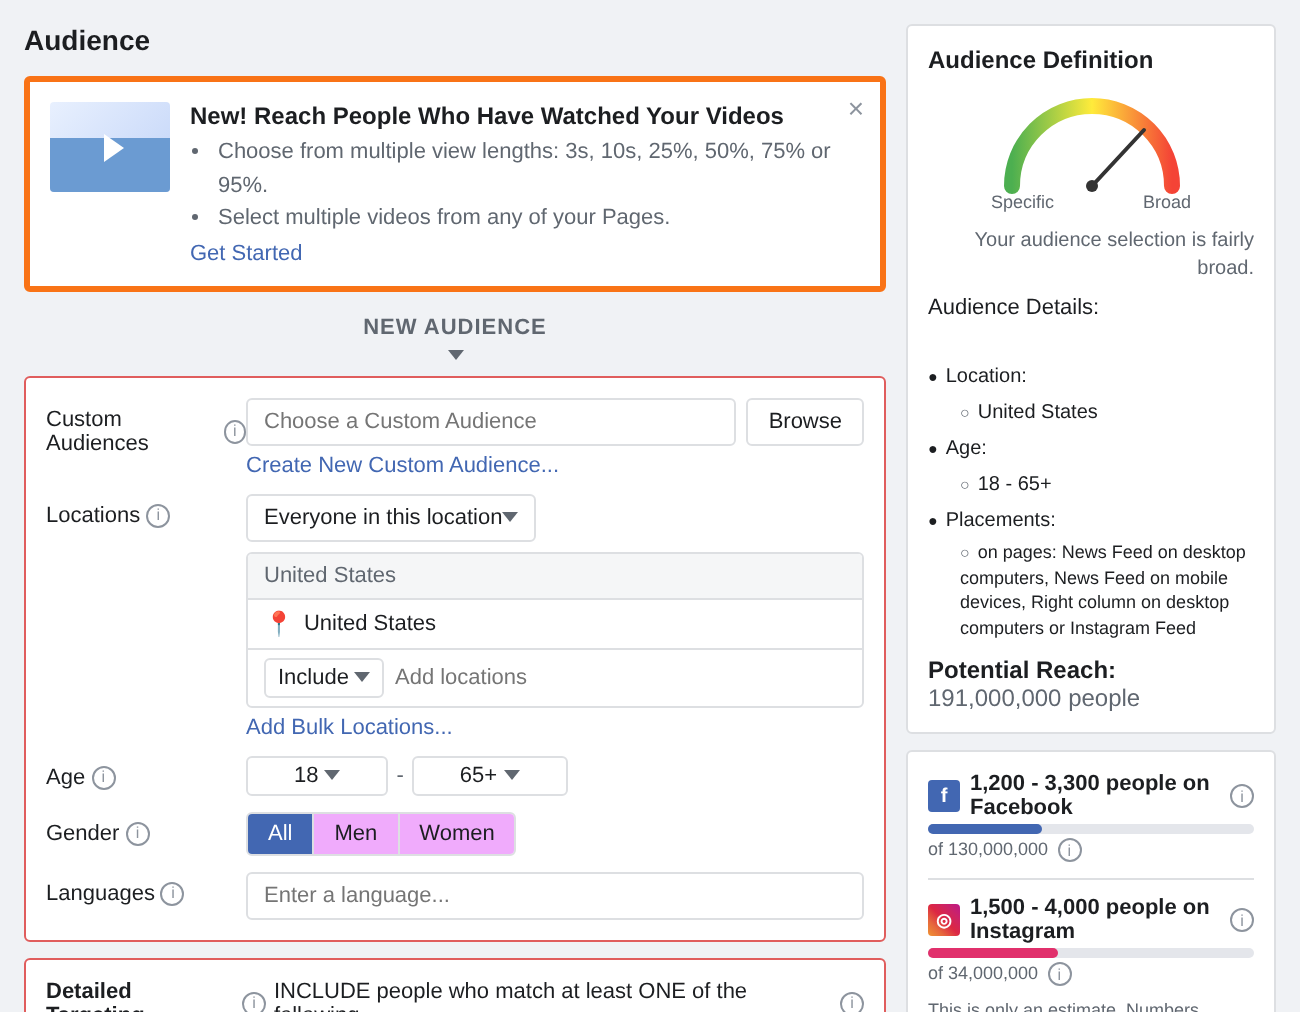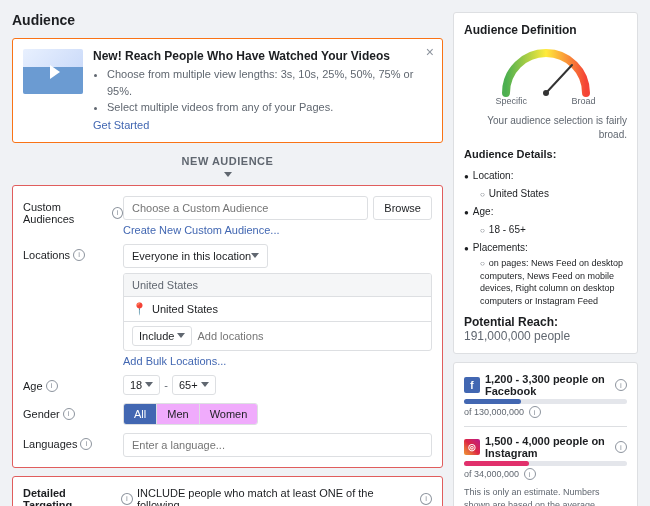--- a/index.html
+++ b/index.html
@@ -39,21 +39,21 @@
       margin-top: 2px;
     }
     .audience-header a {
       color: #4267b2;
       text-decoration: none;
     }
 
     
     .promo-banner {
       background: #fff;
-      border: 1px solid #f97316;
+      border: 3px solid #f97316;
       border-radius: 3px;
       padding: 10px;
       margin-top: 10px;
       display: flex;
       gap: 10px;
       position: relative;
     }
     .promo-thumb {
       width: 60px;
       height: 45px;
@@ -282,21 +282,21 @@
     }
 
     .age-row {
       display: flex;
       align-items: center;
       gap: 4px;
     }
     .age-select {
       border: 1px solid #dddfe2;
       border-radius: 3px;
-      padding: 3px 6px;
+      padding: 3px 23px;
       font-size: 11px;
       background: #fff;
       cursor: pointer;
       display: flex;
       align-items: center;
       gap: 3px;
     }
     .age-dash { font-size: 11px; color: #606770; }
 
     .gender-row {
@@ -385,23 +385,23 @@
     .audience-desc {
       font-size: 10px;
       color: #606770;
       text-align: right;
       margin-bottom: 6px;
       line-height: 1.4;
     }
 
     .audience-details h4 {
       font-size: 11px;
-      font-weight: 700;
-      color: #1c1e21;
-      margin-bottom: 7px;
+      font-weight: 400;
+      color: #1c1e21;
+      margin-bottom: 20px;
     }
     .audience-details ul {
       list-style: none;
       font-size: 10px;
       color: #1c1e21;
       line-height: 1.8;
     }
     .audience-details ul li::before {
       content: "●";
       font-size: 8px;

